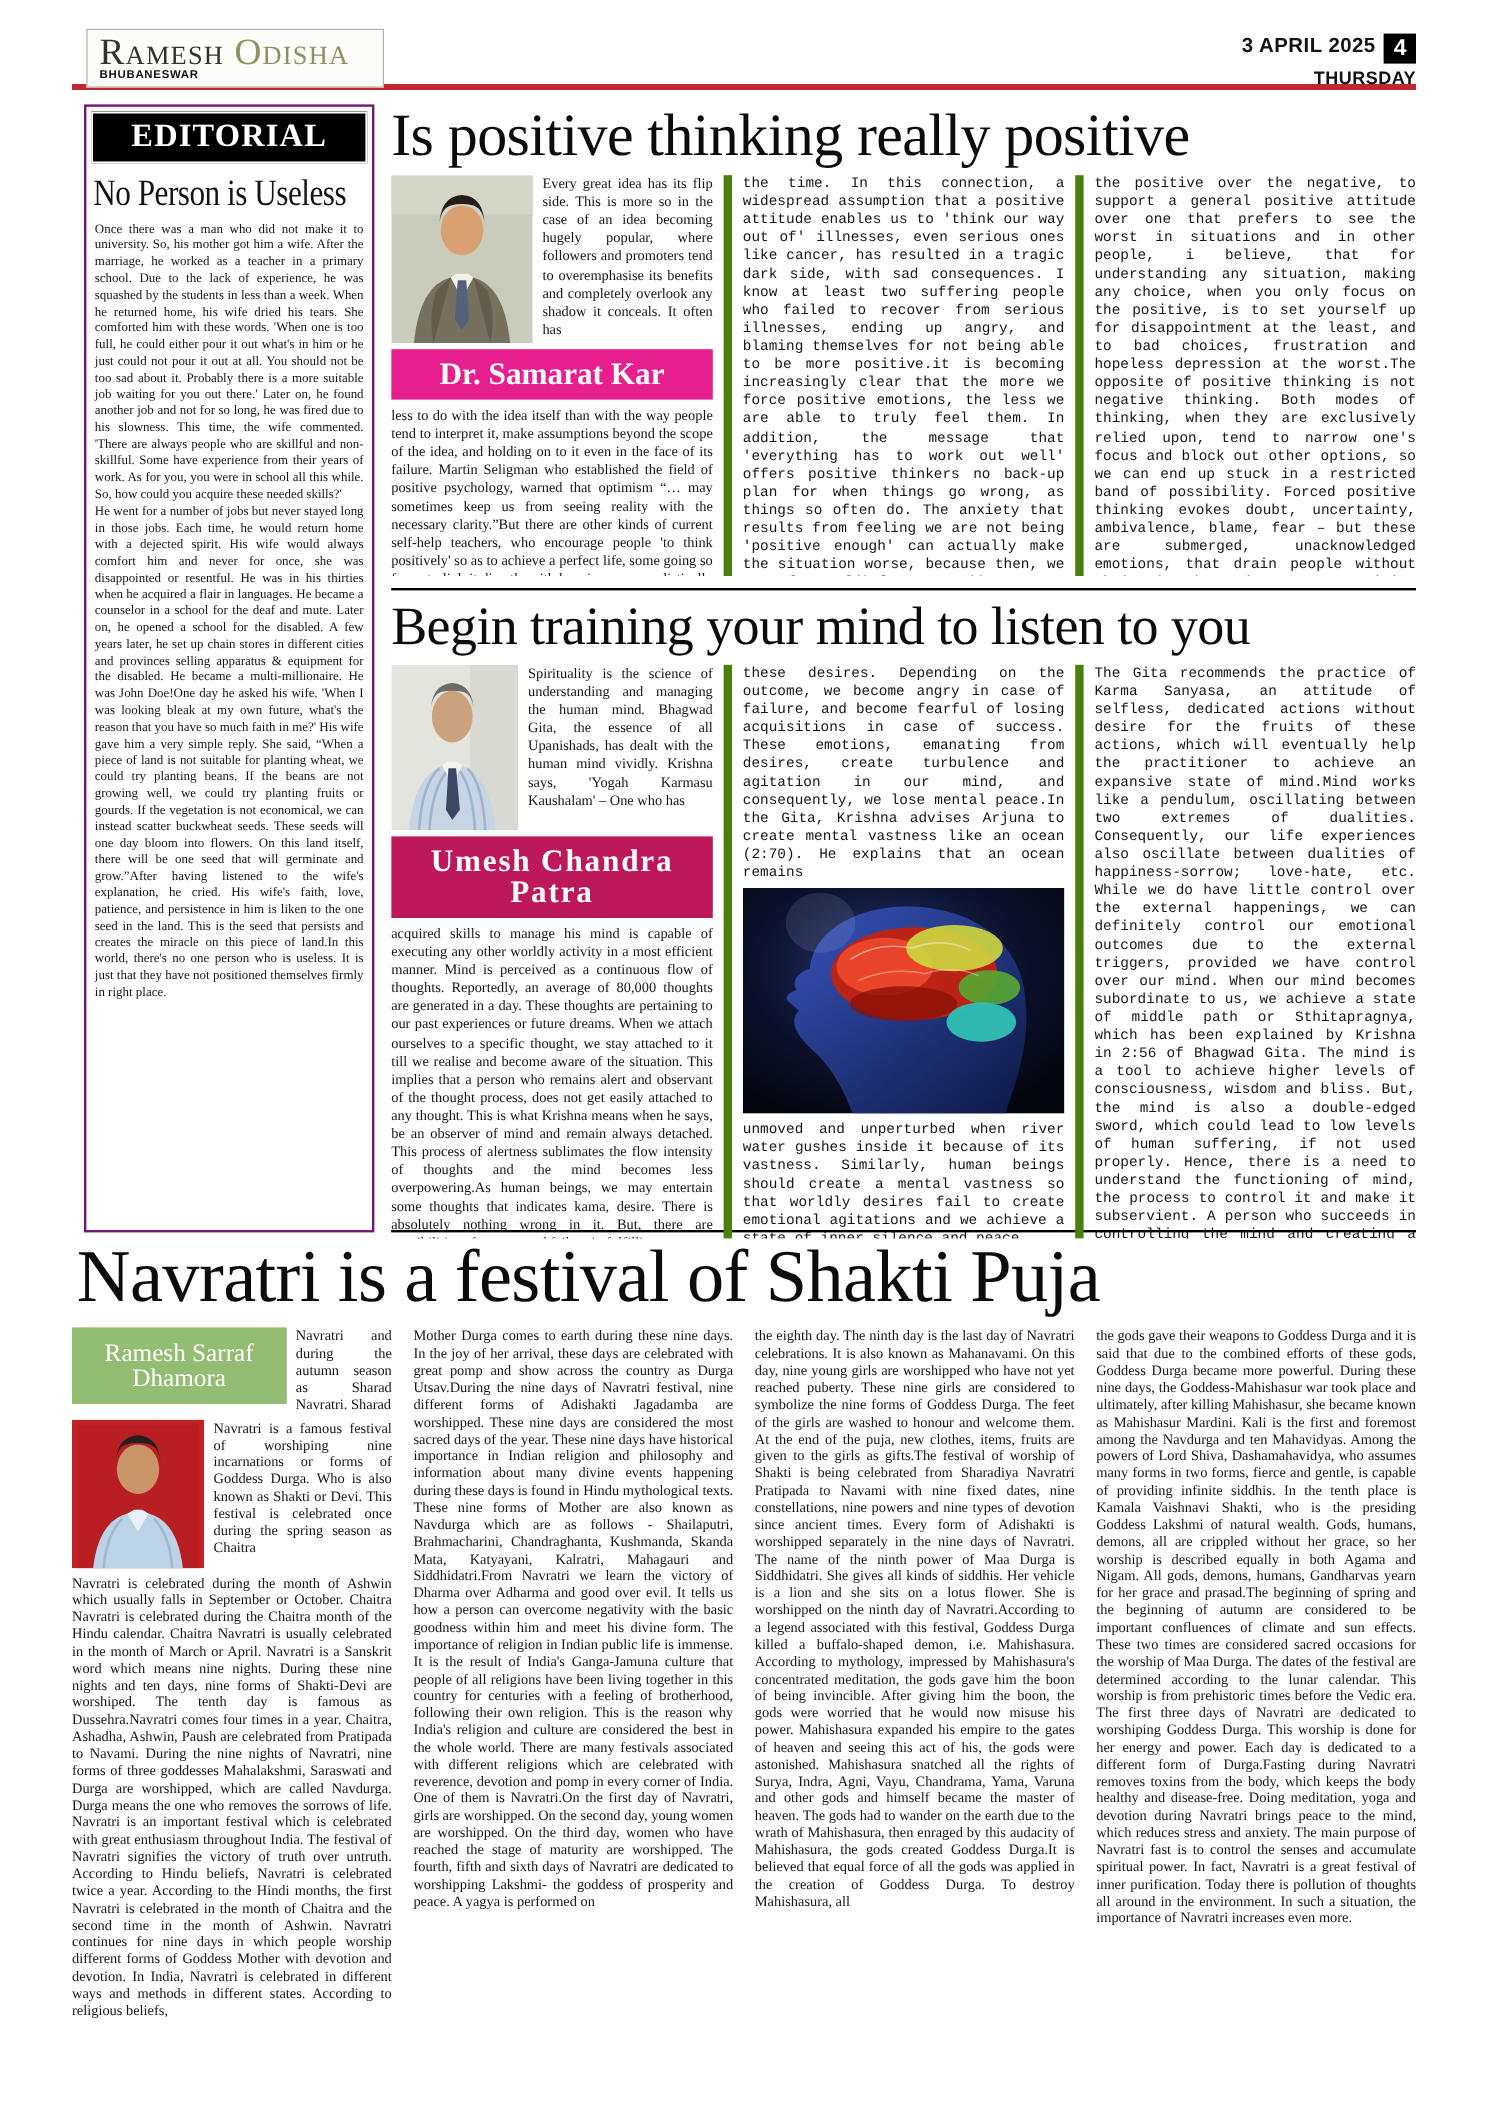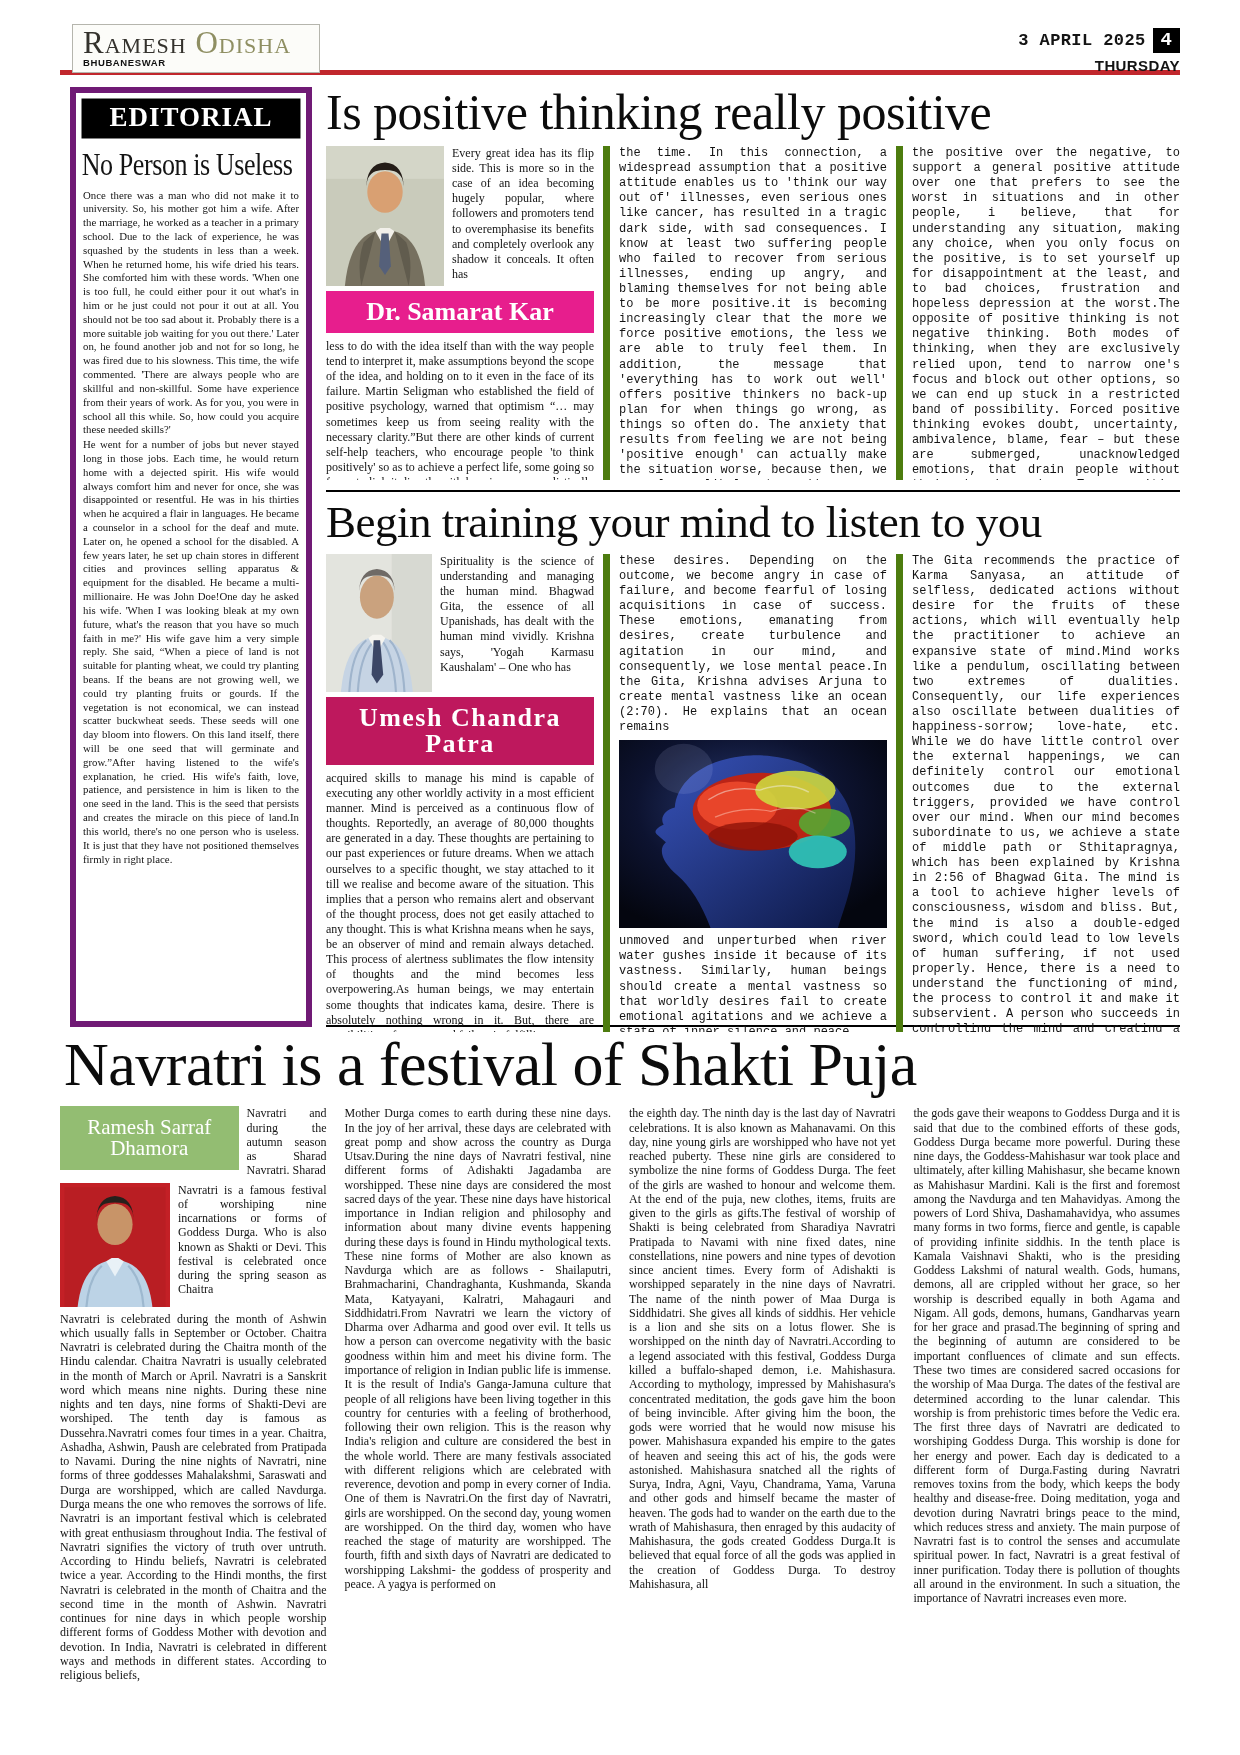--- a/index.html
+++ b/index.html
@@ -10,32 +10,32 @@
     font-family:"Liberation Serif", serif; color:#141414;
   }
   
   .masthead { display:flex; justify-content:space-between; align-items:flex-start; padding-top:24px; height:64px; }
   .logo-box { border:1px solid #b5b5ad; background:#fcfcf9; padding:2px 10px 4px; width:248px; margin-left:12px; }
   .logo-line { font-variant:small-caps; font-size:31px; line-height:1.05; letter-spacing:1px; white-space:nowrap; }
   .logo-around { color:#34322d; }
   .logo-odisha { color:#8f8f63; }
   .logo-sub { font-family:"Liberation Sans", sans-serif; font-size:9.5px; font-weight:bold; letter-spacing:.6px; color:#111; margin-top:-3px; }
   .issue-info { text-align:right; font-family:"Liberation Sans", sans-serif; padding-top:4px; }
-  .date-row { display:flex; align-items:center; gap:7px; justify-content:flex-end;font-family:Liberation Mono, monospace; }
+  .date-row { display:flex; align-items:flex-start; gap:7px; justify-content:flex-end; }
   .issue-date { font-size:17px; font-weight:bold; letter-spacing:.4px; }
   .page-num { background:#000; color:#fff; font-size:19px; font-weight:bold; padding:3px 8px; line-height:1; }
   .issue-day { font-size:15px; font-weight:bold; margin-top:4px; letter-spacing:.4px; }
   .red-rule { height:5px; background:#c1272d; margin-top:6px; }
 
   
   .top-zone { display:flex; margin-top:12px; height:940px; }
   .right-zone { flex:1; margin-left:14px; display:flex; flex-direction:column; border-bottom:2px solid #000; }
 
   
-  .editorial-box { width:242px; min-width:242px; border:6px solid #701a75; margin-left:10px; padding:4px; overflow:hidden; }
+  .editorial-box { width:242px; min-width:242px; border:2px solid #701a75; margin-left:10px; padding:4px; overflow:hidden; }
   .editorial-band { background:#000; color:#fff; text-align:center; font-size:27px; font-weight:bold; letter-spacing:1px; padding:5px 0 7px; box-shadow: inset 0 0 0 1.5px #fff; }
   .editorial-headline { font-size:31px; font-weight:normal; letter-spacing:-0.5px; line-height:1.05; padding:9px 2px 7px; white-space:nowrap; transform:scaleX(.84); transform-origin:left center; }
   .editorial-body { padding:0 3px; font-size:10.8px; line-height:1.28; text-align:justify; overflow:hidden; height:792px; }
   .editorial-body p + p { margin-top:1px; }
 
   
   .headline { font-weight:normal; color:#0c0c0c; line-height:1.02; }
   .h1a { font-size:50px; letter-spacing:-0.5px; }
   .h2a { font-size:45px; letter-spacing:-0.5px; }
   .h3a { font-size:62px; letter-spacing:-0.5px; margin-left:4px; }

